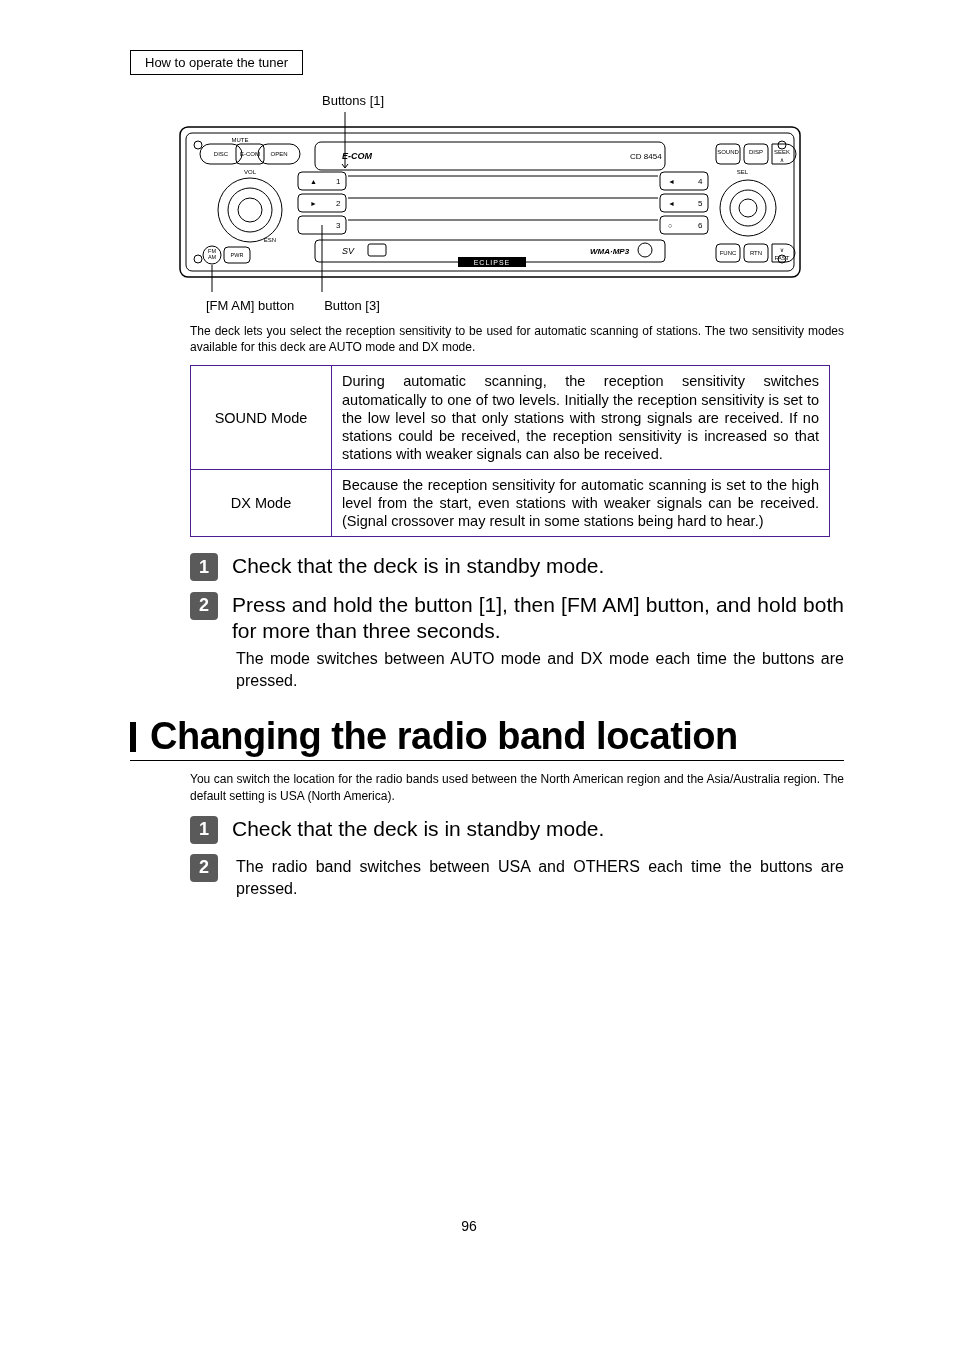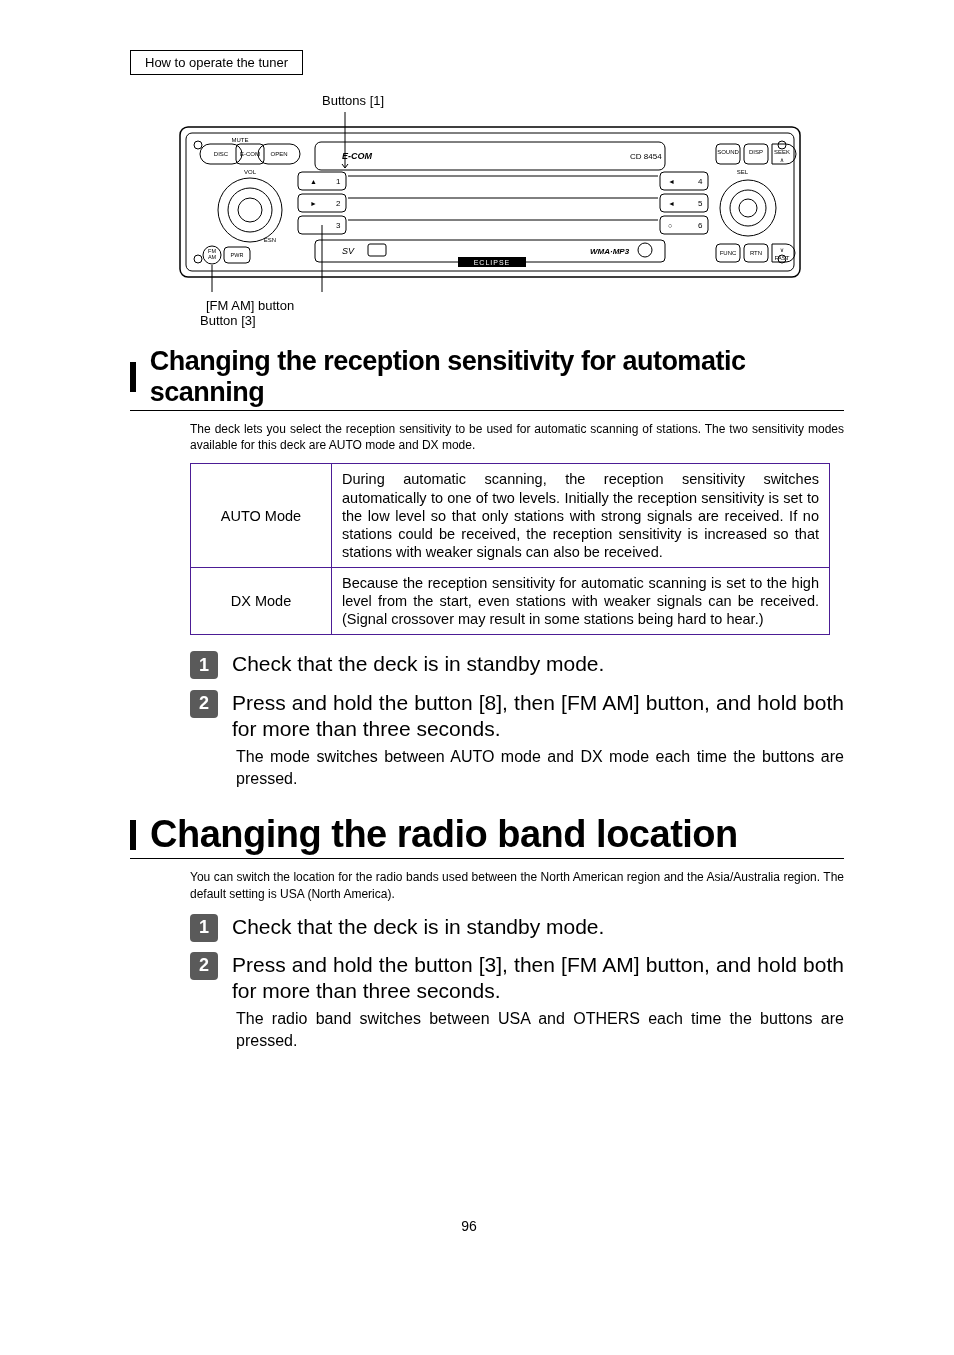--- a/index.html
+++ b/index.html
@@ -34,21 +34,20 @@
   .top-annot {
     margin-left: 152px;
     margin-bottom: 4px;
   }
   .device-svg {
     display: block;
   }
   .bottom-annots {
     margin-top: 6px;
     display: flex;
-    flex-direction: column;
   }
   .bottom-annots .a1 { margin-left: 36px; }
   .bottom-annots .a2 { margin-left: 30px; }
   .section-title {
     display: flex;
     align-items: center;
     border-bottom: 1px solid #000;
     padding-bottom: 2px;
     margin-top: 18px;
     margin-bottom: 10px;
@@ -254,50 +253,46 @@
       <line x1="152" y1="113" x2="152" y2="180" stroke="#000"></line>
     </svg>
 
     <div class="bottom-annots">
       <span class="img-annot a1">[FM AM] button</span>
       <span class="img-annot a2">Button [3]</span>
     </div>
   </div>
 
   
-  <div class="section-title s1">
-    <div class="bar"></div>
-    <h2>Changing the reception sensitivity for automatic scanning</h2>
-  </div>
   <p class="intro">The deck lets you select the reception sensitivity to be used for automatic scanning of stations. The two sensitivity modes available for this deck are AUTO mode and DX mode.</p>
 
   <table class="modes">
     <tbody>
         <tr>
-      <td class="mode-name">AUTO Mode</td>
+      <td class="mode-name">SOUND Mode</td>
       <td class="mode-desc">During automatic scanning, the reception sensitivity switches automatically to one of two levels. Initially the reception sensitivity is set to the low level so that only stations with strong signals are received. If no stations could be received, the reception sensitivity is increased so that stations with weaker signals can also be received.</td>
     </tr>
     <tr>
       <td class="mode-name">DX Mode</td>
       <td class="mode-desc">Because the reception sensitivity for automatic scanning is set to the high level from the start, even stations with weaker signals can be received. (Signal crossover may result in some stations being hard to hear.)</td>
     </tr>
   </tbody>
     </table>
 
   <div class="steps">
     <div class="step">
       <div class="step-num">1</div>
       <div class="step-body">
         <p class="step-title">Check that the deck is in standby mode.</p>
       </div>
     </div>
     <div class="step">
       <div class="step-num">2</div>
       <div class="step-body">
-        <p class="step-title">Press and hold the button [8], then [FM AM] button, and hold both for more than three seconds.</p>
+        <p class="step-title">Press and hold the button [1], then [FM AM] button, and hold both for more than three seconds.</p>
         <p class="step-note">The mode switches between AUTO mode and DX mode each time the buttons are pressed.</p>
       </div>
     </div>
   </div>
 
   
   <div class="section-title s2">
     <div class="bar"></div>
     <h2>Changing the radio band location</h2>
   </div>
@@ -306,20 +301,19 @@
   <div class="steps">
     <div class="step">
       <div class="step-num">1</div>
       <div class="step-body">
         <p class="step-title">Check that the deck is in standby mode.</p>
       </div>
     </div>
     <div class="step">
       <div class="step-num">2</div>
       <div class="step-body">
-        <p class="step-title">Press and hold the button [3], then [FM AM] button, and hold both for more than three seconds.</p>
         <p class="step-note">The radio band switches between USA and OTHERS each time the buttons are pressed.</p>
       </div>
     </div>
   </div>
 
   <div class="page-num">96</div>
 </div>
 
 </body></html>

